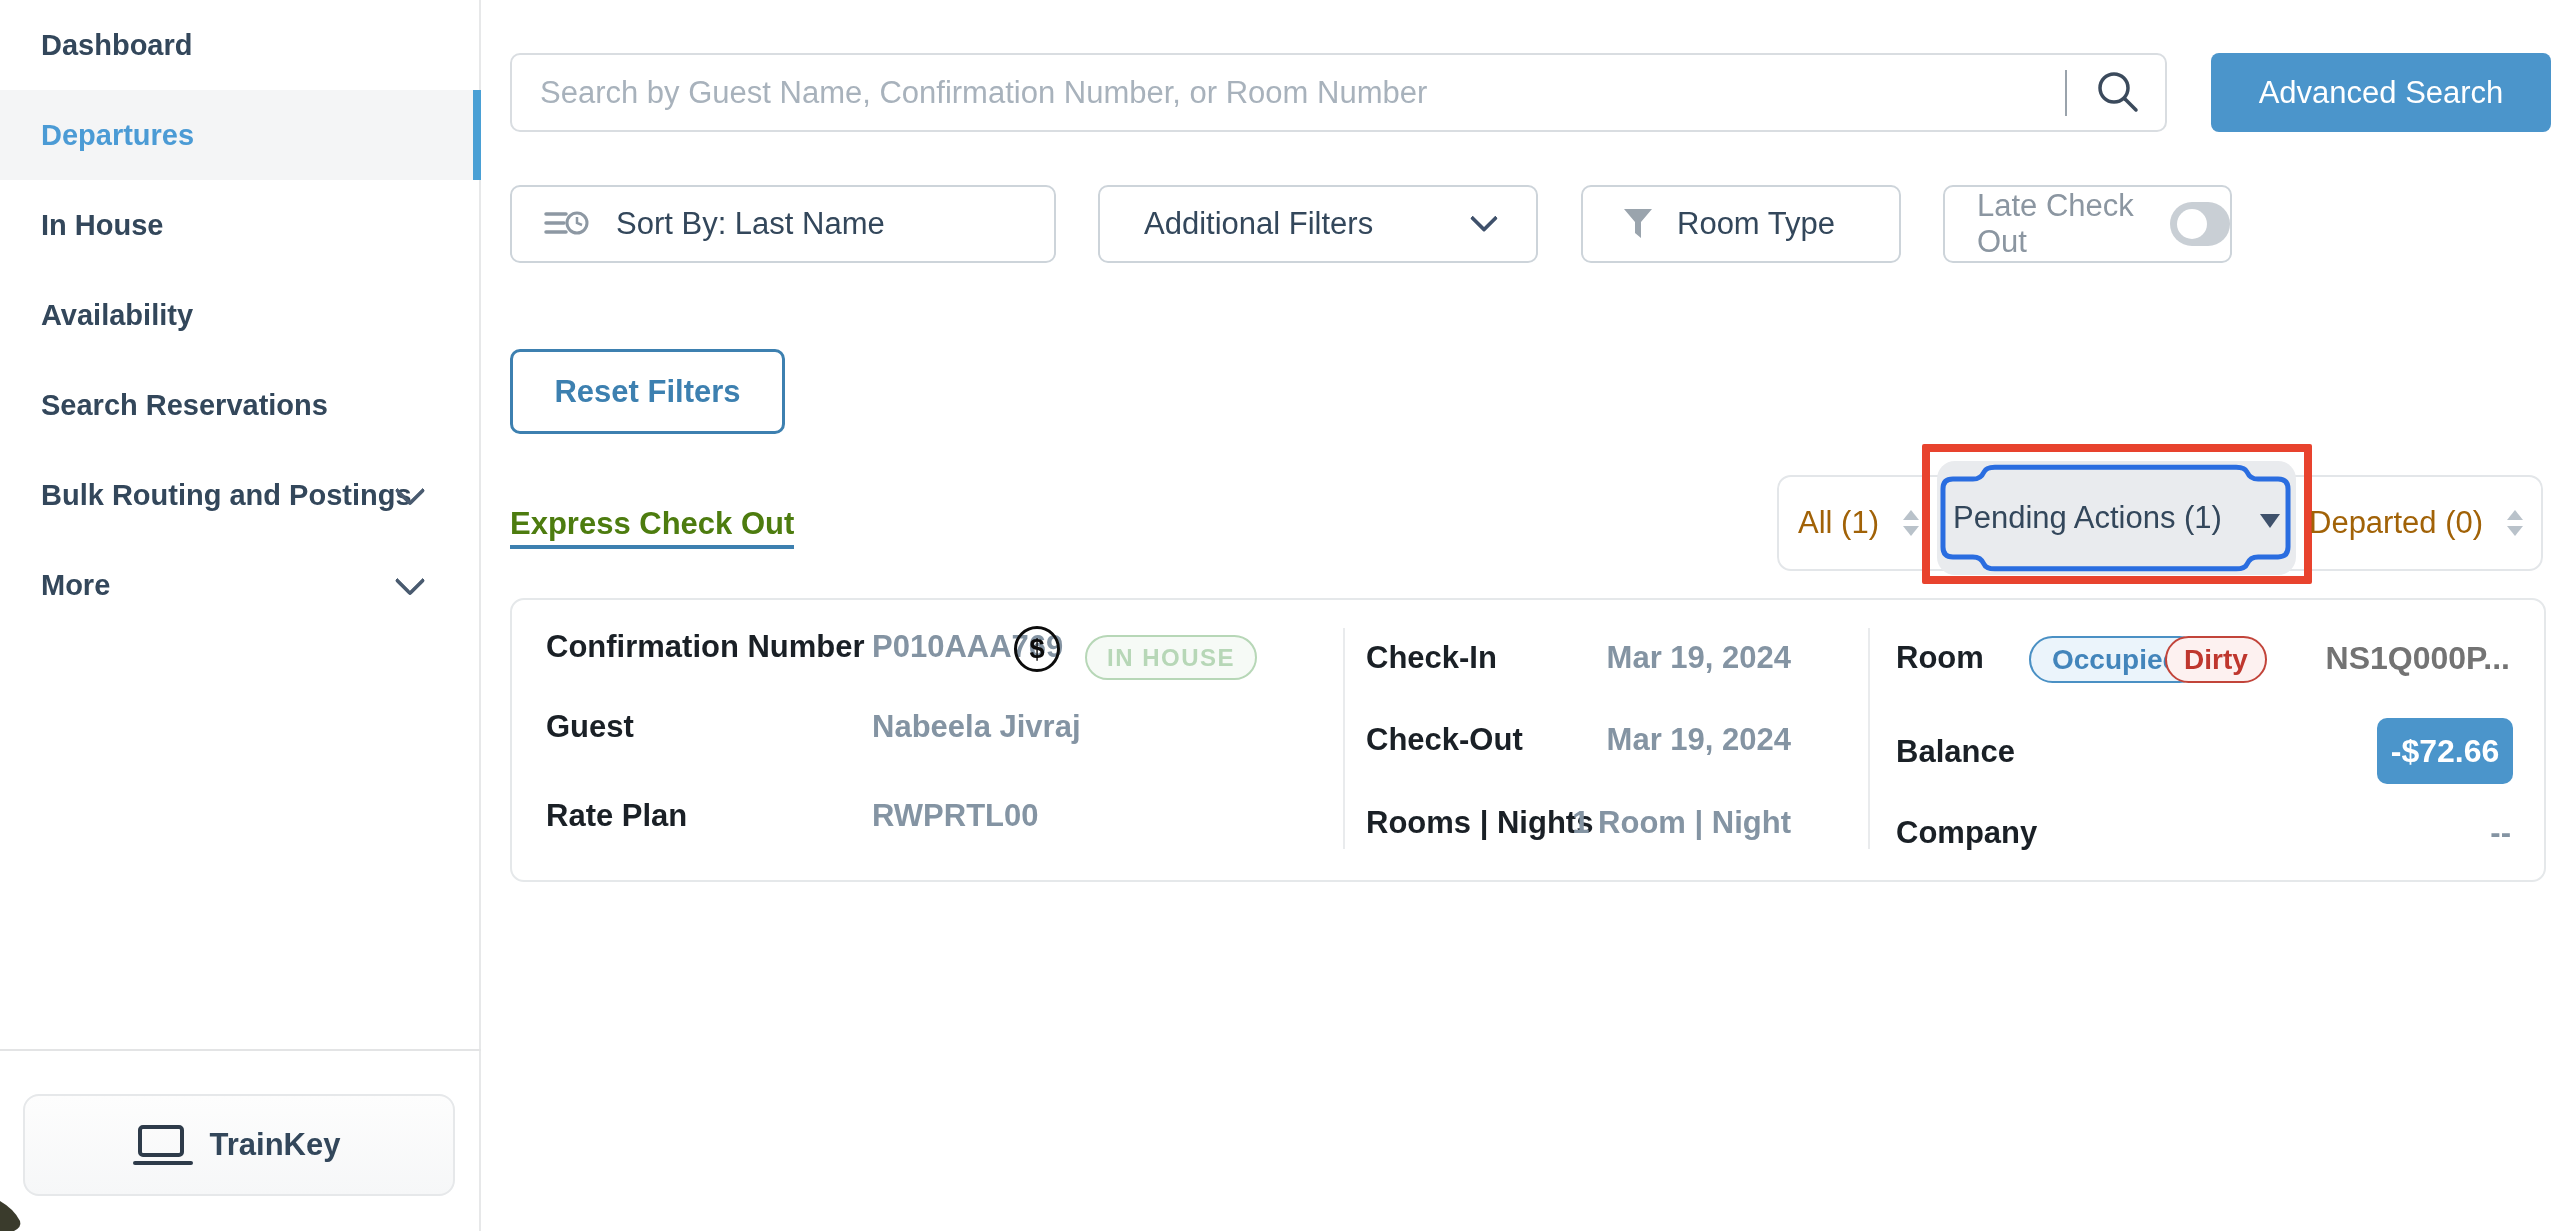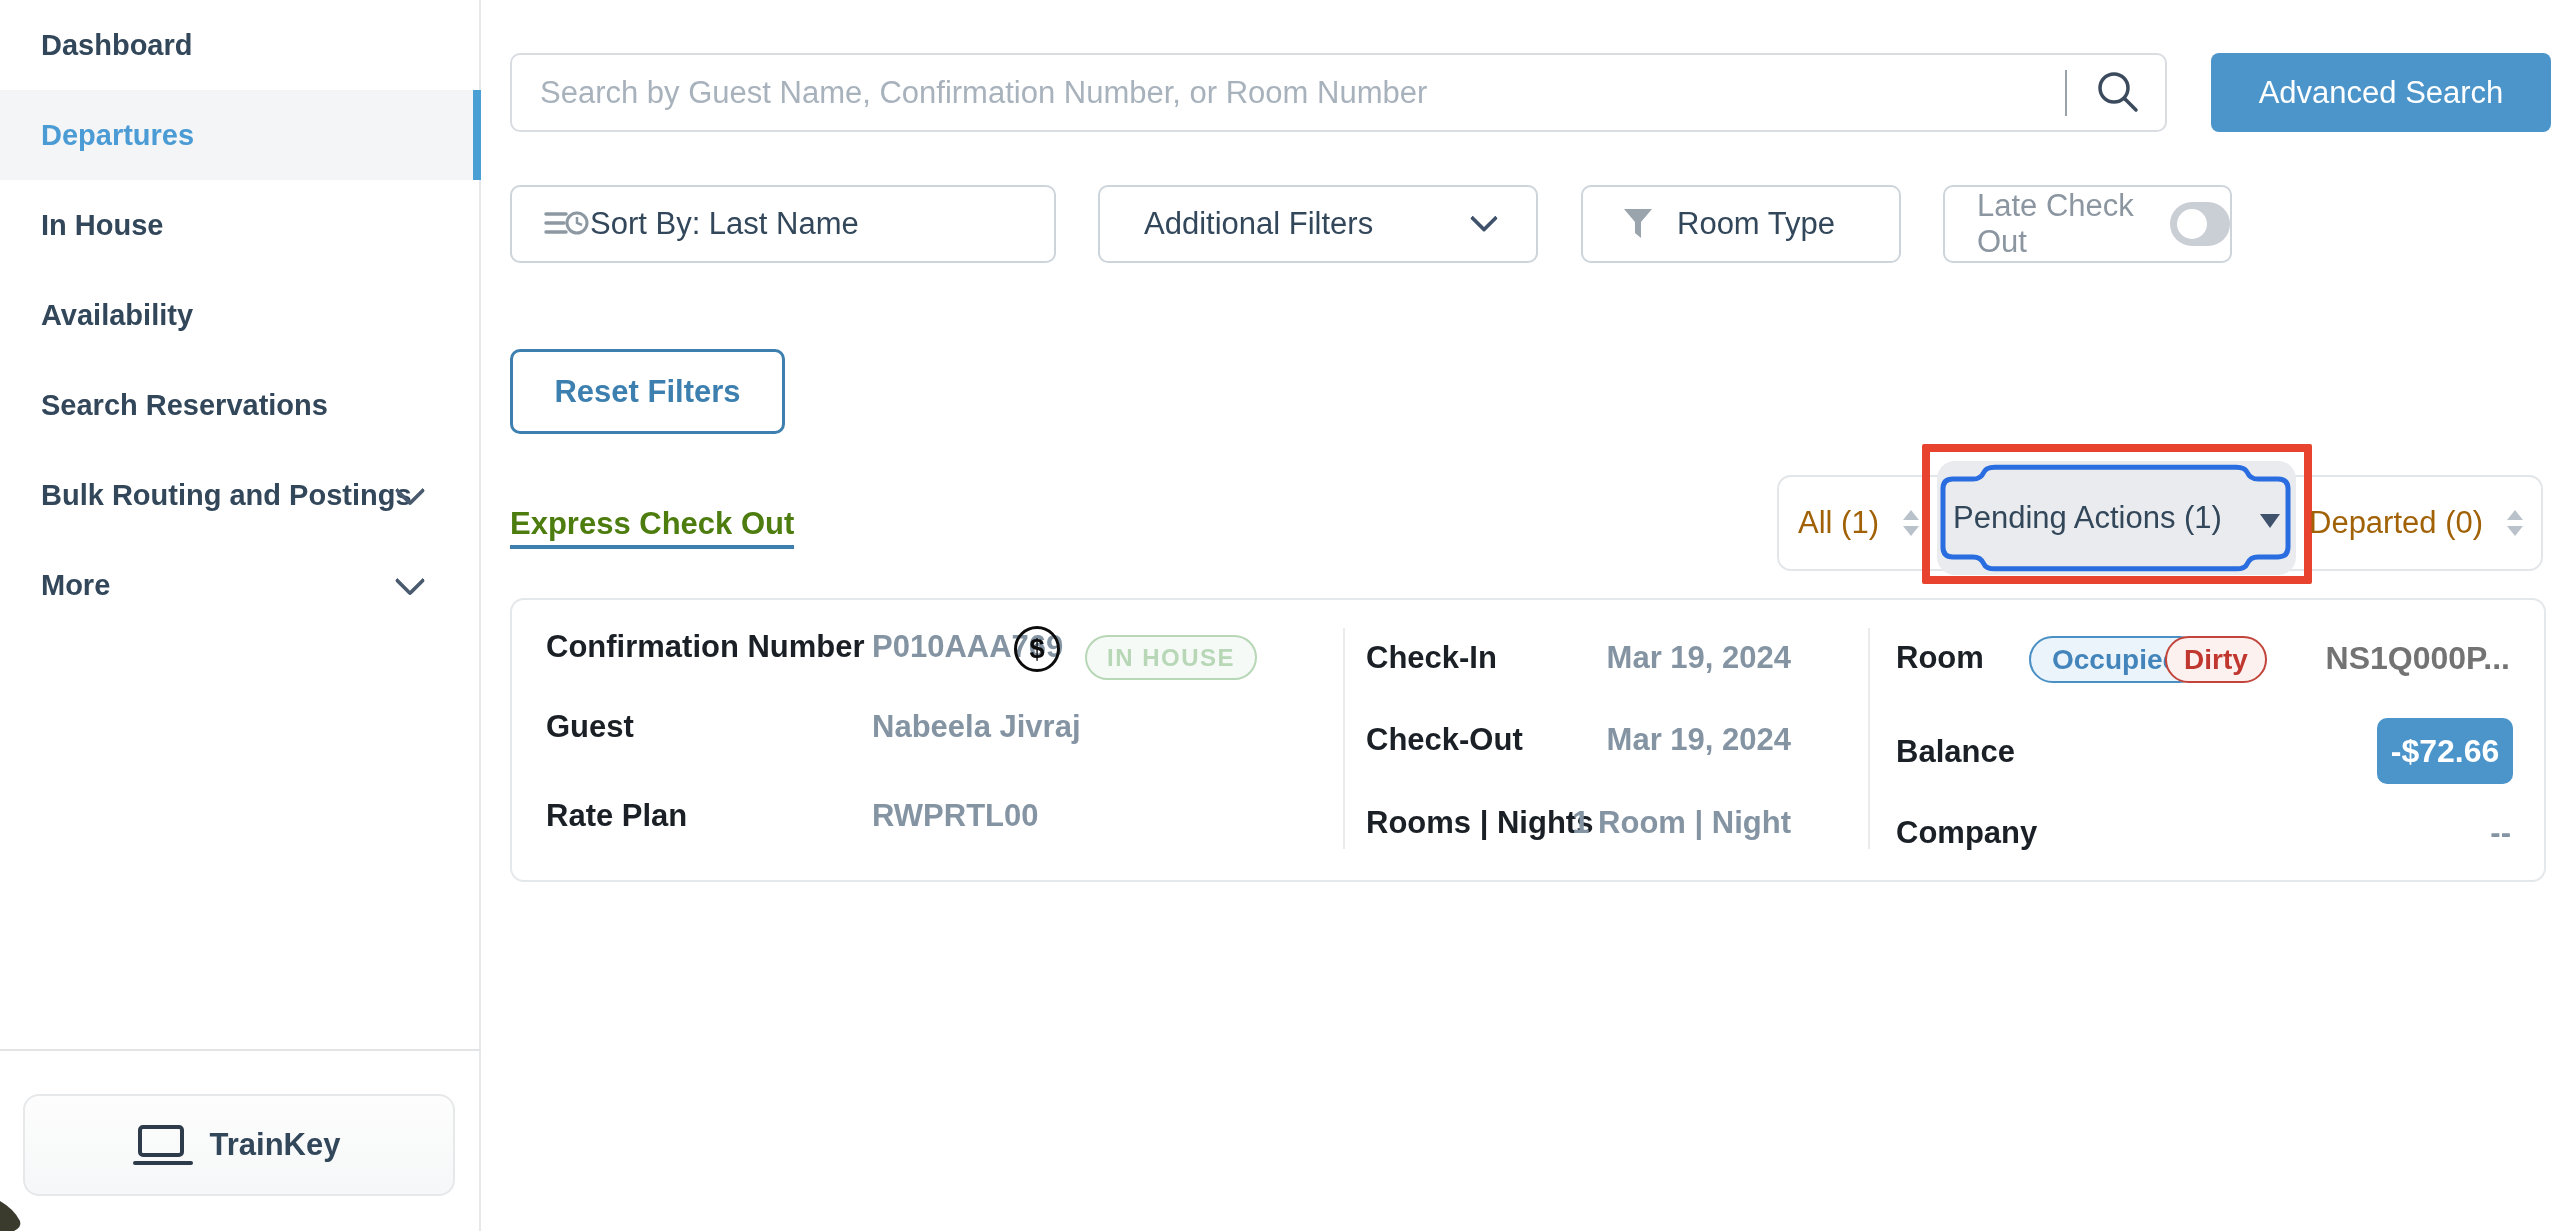--- a/index.html
+++ b/index.html
@@ -38,21 +38,21 @@
   .search-vdivider { position:absolute; left:2065px; top:70px; width:2px; height:46px; background:#9aa3ac; }
   .search-glass { position:absolute; left:2092px; top:66px; }
   .advanced-btn { position:absolute; left:2211px; top:53px; width:340px; height:79px;
     background:#4b95cb; color:#fff; font-size:31px; border:none; border-radius:8px;
     display:flex; align-items:center; justify-content:center; cursor:pointer;
     font-family:"Liberation Sans", sans-serif; }
 
   
   .fbox { position:absolute; top:185px; height:78px; border:2px solid #cdd4da; border-radius:10px;
     display:flex; align-items:center; font-size:31px; color:#33475b; background:#fff; }
-  .fbox.sort      { left:510px;  width:546px; padding-left:32px; }
+  .fbox.sort      { left:510px;  width:546px; padding-left:32px; gap:26px; }
   .fbox.addl      { left:1098px; width:440px; padding-left:44px; }
   .fbox.roomtype  { left:1581px; width:320px; padding-left:38px; gap:22px; }
   .fbox.latecheck { left:1943px; width:289px; padding-left:32px; color:#8b96a1; gap:24px; }
   .dd-chev { margin-left:auto; margin-right:42px; width:20px; height:20px;
     border-right:4px solid #3f516b; border-bottom:4px solid #3f516b;
     transform:rotate(45deg) translate(-4px,-4px); border-radius:2px; }
   .toggle { width:76px; height:44px; border-radius:22px; background:#c9cfd5; position:relative; cursor:pointer; }
   .toggle-knob { position:absolute; left:7px; top:7px; width:30px; height:30px; border-radius:50%; background:#fff; }
   .reset-btn { position:absolute; left:510px; top:309px; width:275px; height:85px;
     border:3px solid #3d80b0; border-radius:10px; background:#fff; color:#3d80b0;

